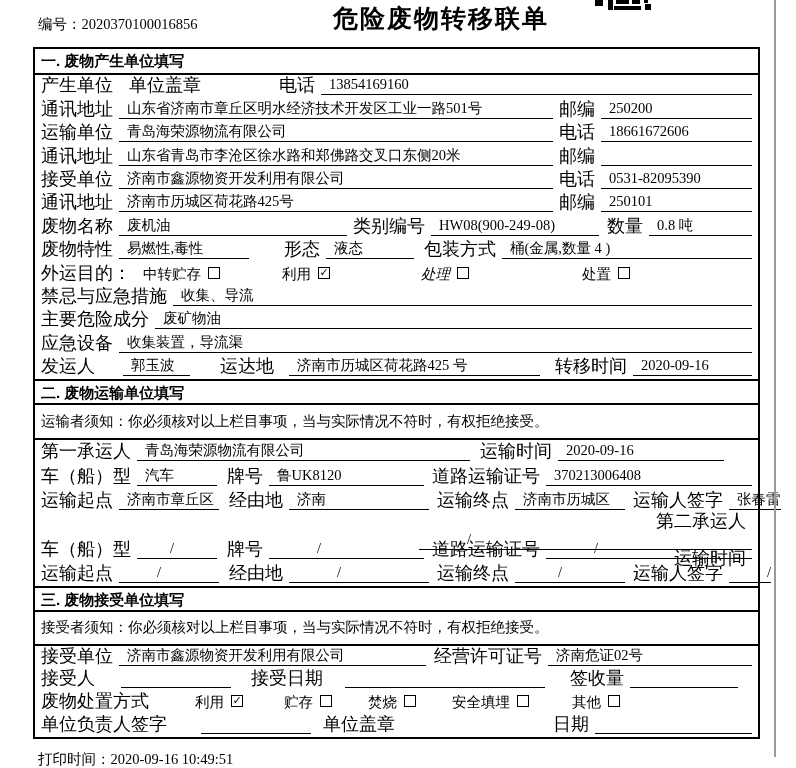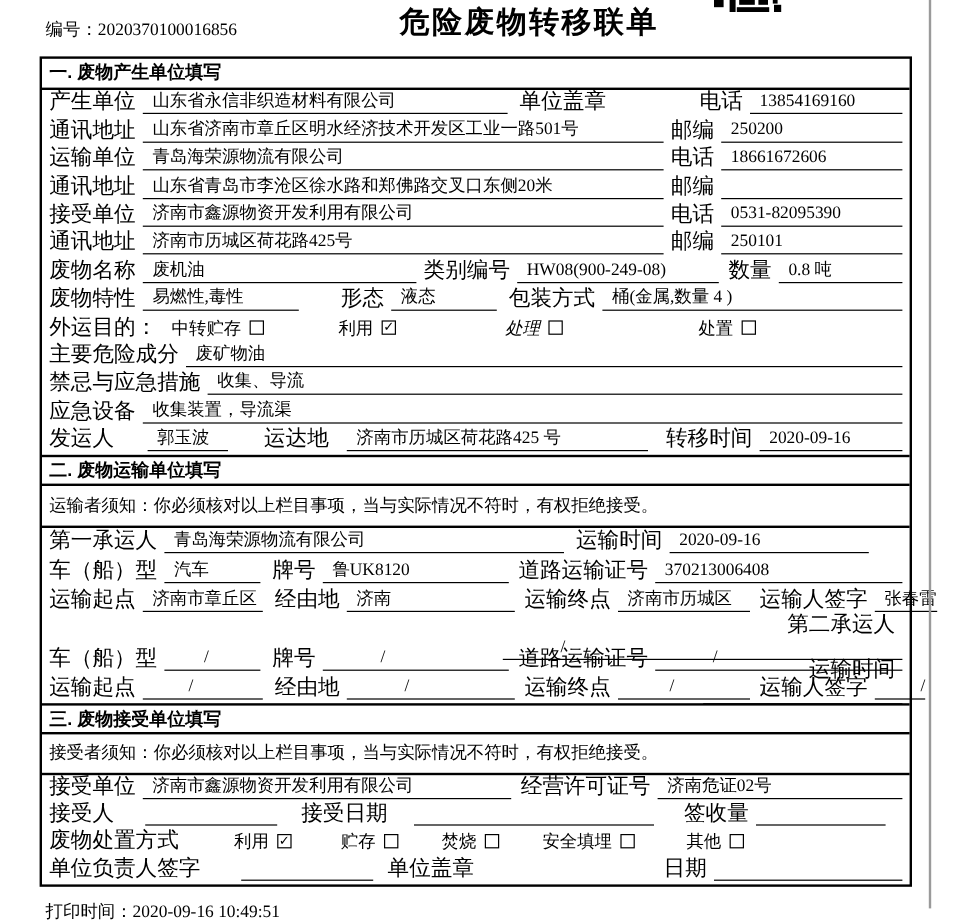--- a/index.html
+++ b/index.html
@@ -54,21 +54,20 @@
       <i style="left:49px;top:0;width:4px;height:3px"></i>
       <i style="left:50px;top:4px;width:6px;height:6px"></i>
     </div>
   </div>
 
   <div class="form-table" id="form-root">
       <div class="sec">
         <div class="sec-header">一. 废物产生单位填写</div>
         <div class="frow" style="height: 23.4px;">
           <span class="lbl">产生单位</span>
-          <span class="fld" style="width: 304px;">山东省永信非织造材料有限公司</span>
           <span class="lbl" style="margin-left: 10px;">单位盖章</span>
           <span class="lbl" style="margin-left: 72px;">电话</span>
           <span class="fld flex">13854169160</span>
         </div>
         <div class="frow" style="height: 23.4px;">
           <span class="lbl">通讯地址</span>
           <span class="fld" style="width: 434px;">山东省济南市章丘区明水经济技术开发区工业一路501号</span>
           <span class="lbl" style="margin-left: 6px;">邮编</span>
           <span class="fld flex">250200</span>
         </div>
@@ -125,26 +124,26 @@
           <span class="chk" style="margin-left: 91px; font-style: italic;">
             <span>处理</span>
             <span class="box"></span>
           </span>
           <span class="chk" style="margin-left: 113px;">
             <span>处置</span>
             <span class="box"></span>
           </span>
         </div>
         <div class="frow" style="height: 23.4px;">
+          <span class="lbl">禁忌与应急措施</span>
+          <span class="fld flex">收集、导流</span>
+        </div>
+        <div class="frow" style="height: 23.4px;">
           <span class="lbl">主要危险成分</span>
           <span class="fld flex">废矿物油</span>
-        </div>
-        <div class="frow" style="height: 23.4px;">
-          <span class="lbl">禁忌与应急措施</span>
-          <span class="fld flex">收集、导流</span>
         </div>
         <div class="frow" style="height: 23.4px;">
           <span class="lbl">应急设备</span>
           <span class="fld flex">收集装置，导流渠</span>
         </div>
         <div class="frow" style="height: 23.4px;">
           <span class="lbl">发运人</span>
           <span class="fld" style="width: 67px; margin-left: 22px;">郭玉波</span>
           <span class="lbl" style="margin-left: 30px;">运达地</span>
           <span class="fld" style="width: 251px; margin-left: 9px;">济南市历城区荷花路425 号</span>

